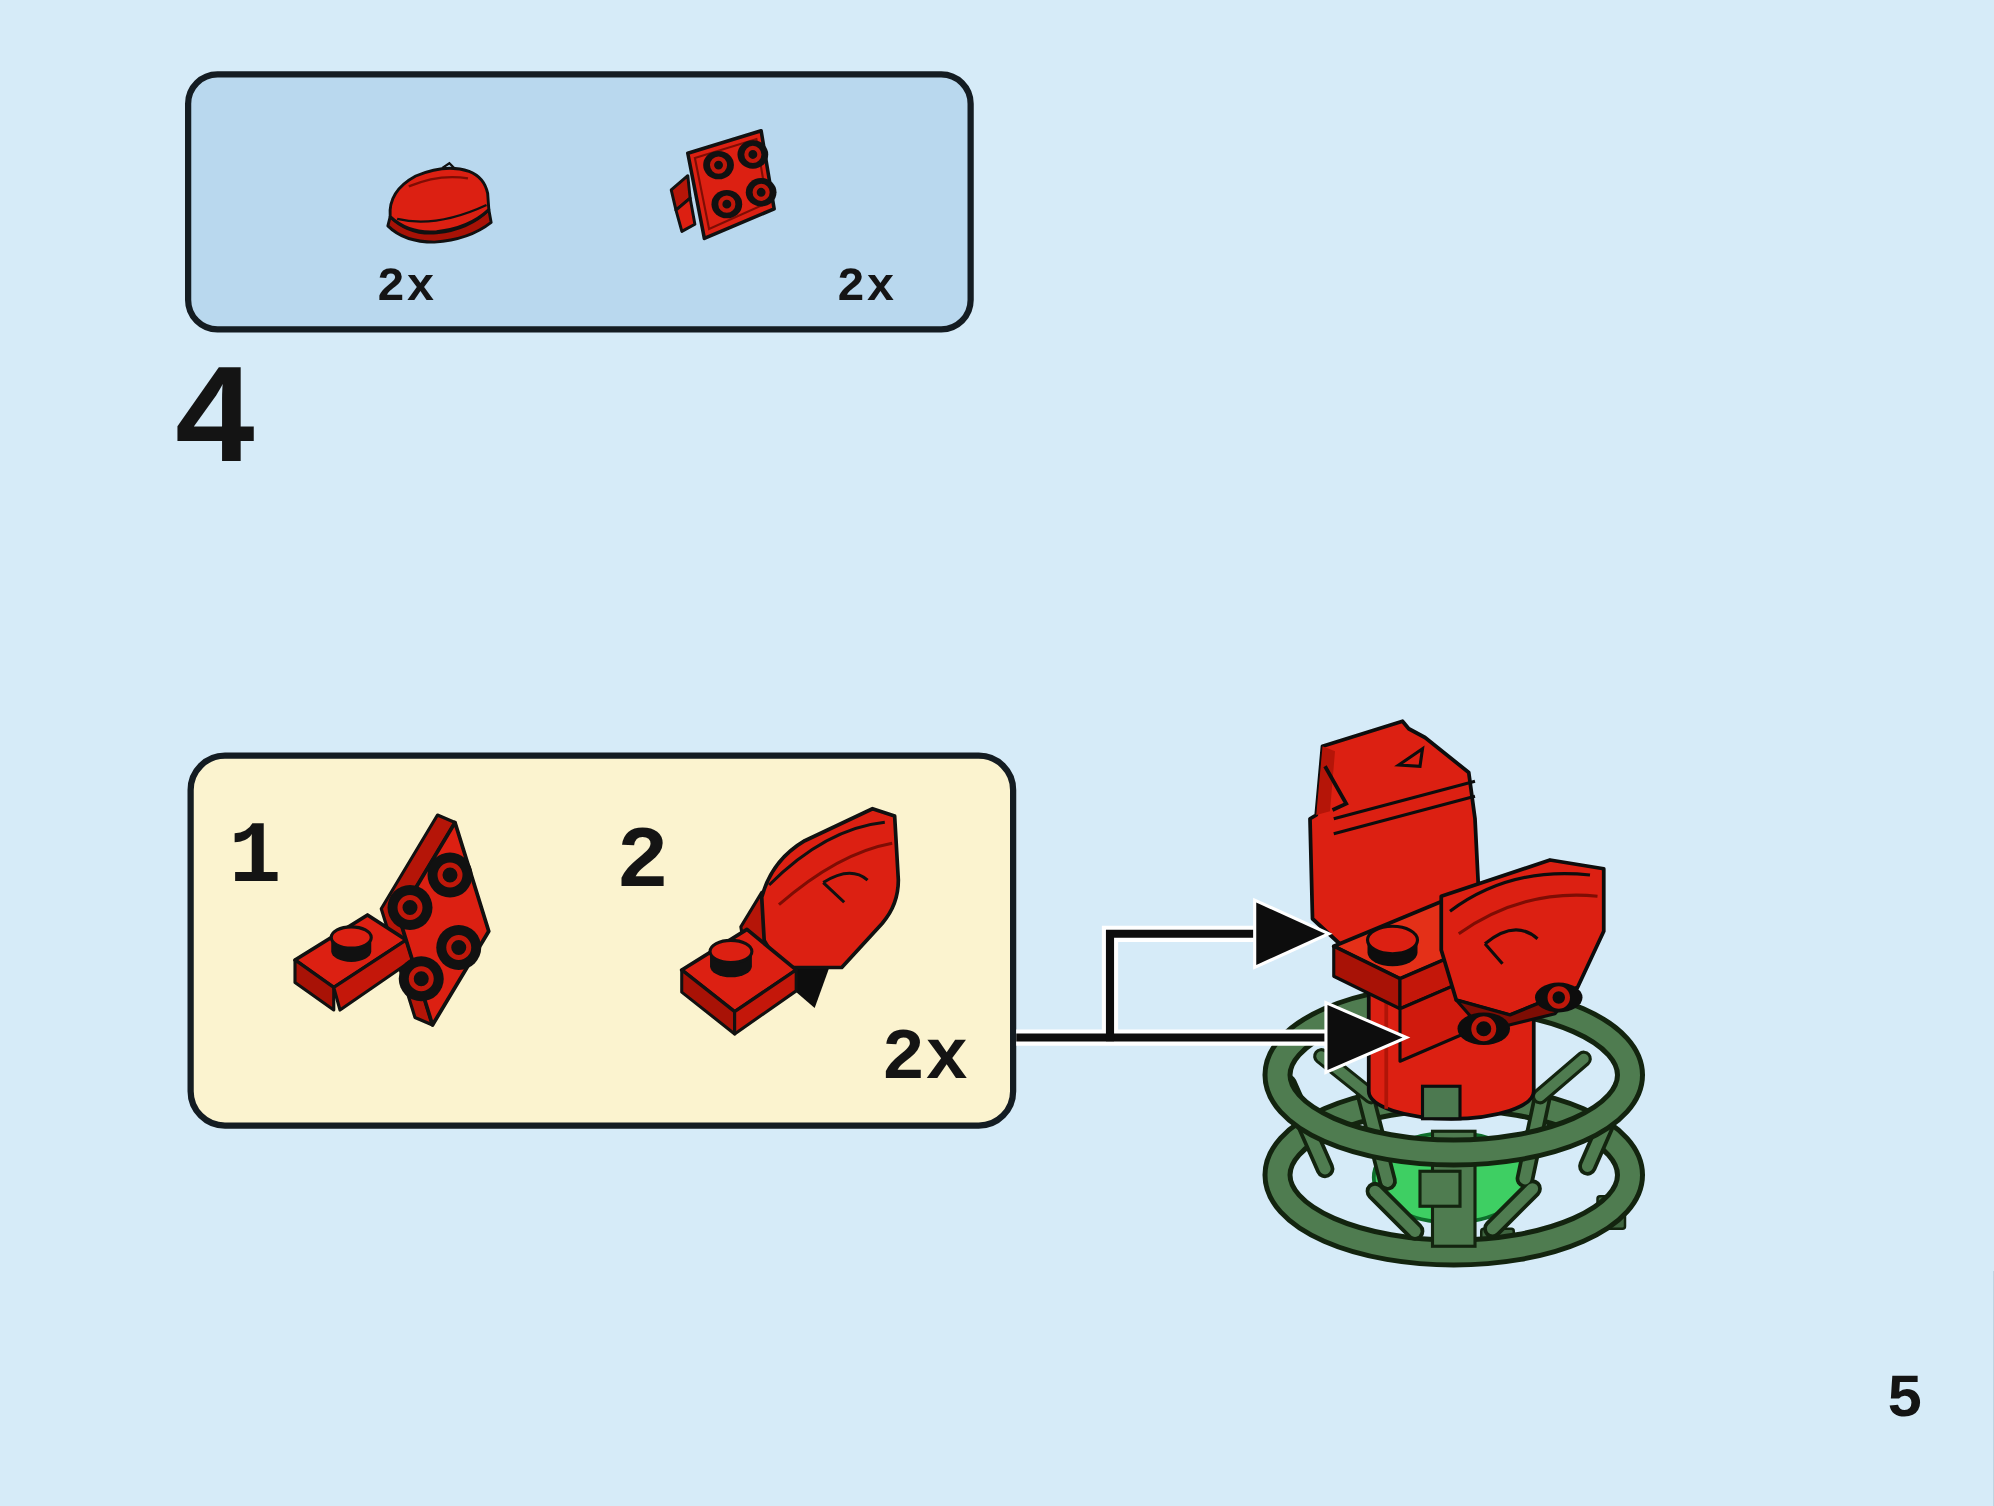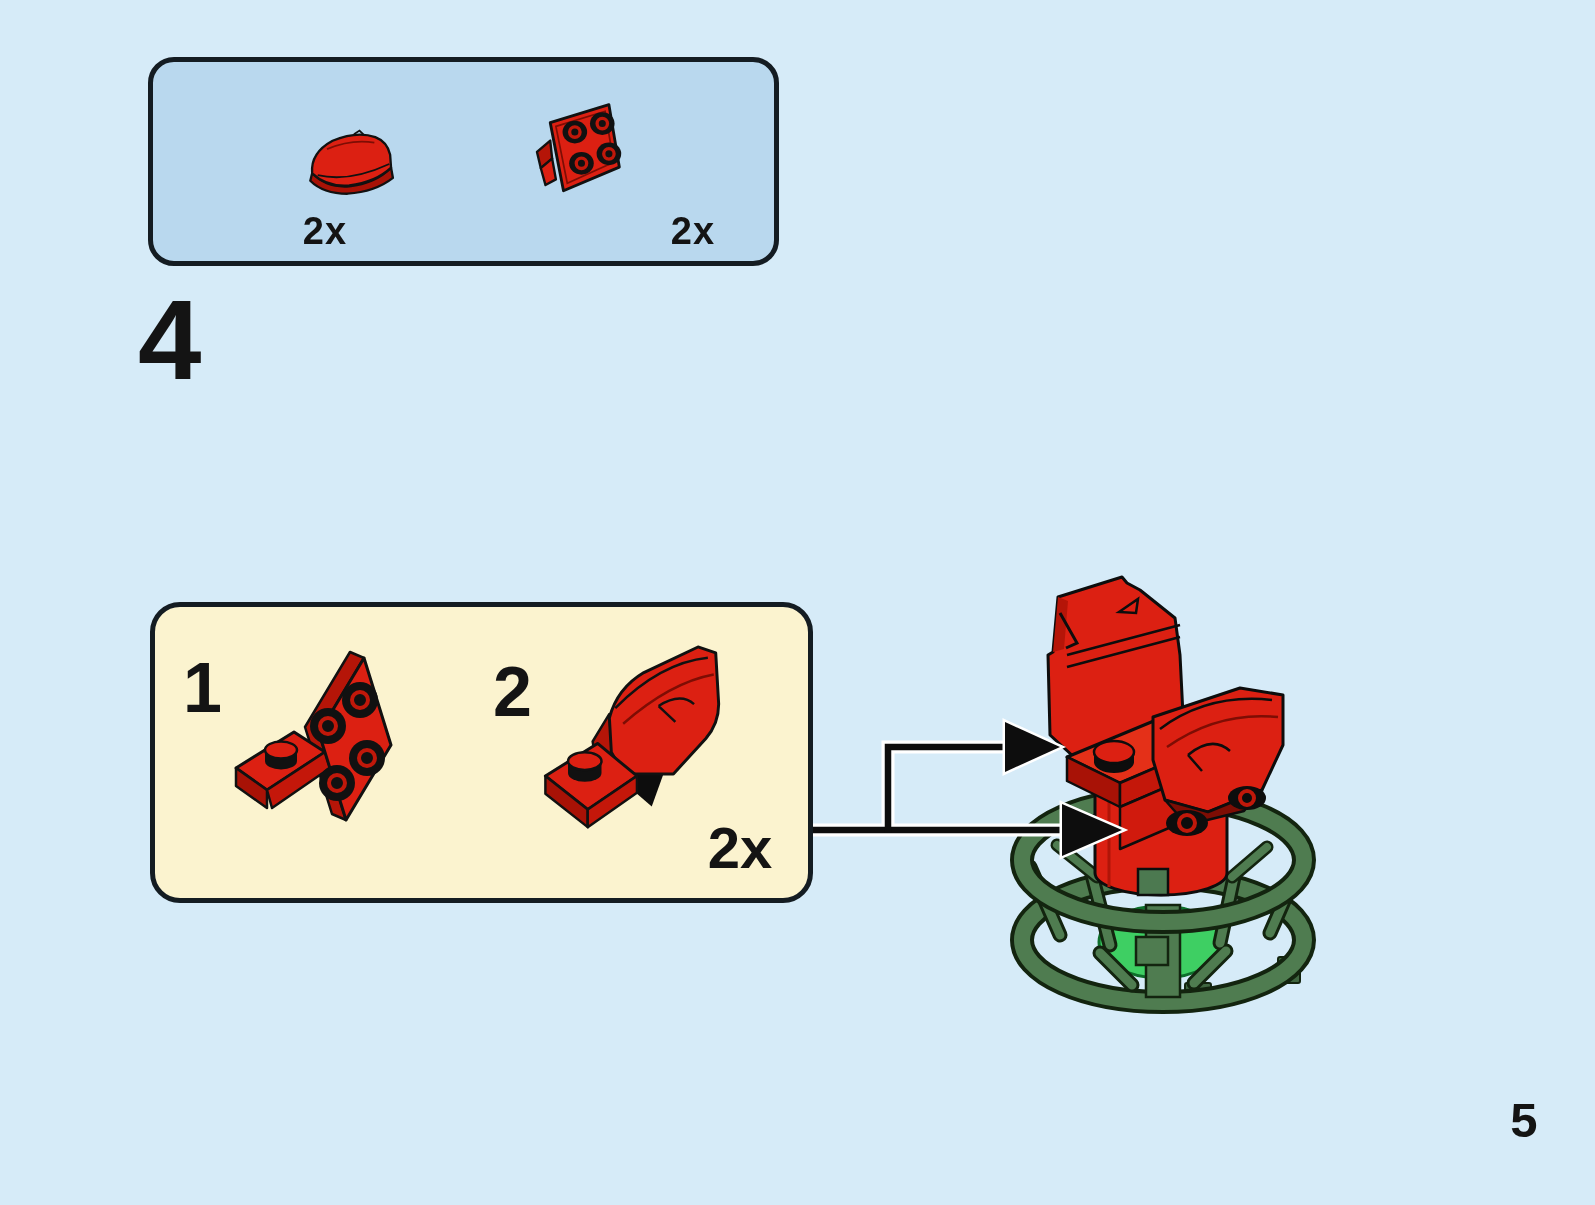--- a/index.html
+++ b/index.html
@@ -3,21 +3,21 @@
 <meta charset="utf-8">
 <style>
   :root{
     --background:#d6ebf8; --parts-box-fill:#b9d8ee; --substeps-box-fill:#fbf3cf;
     --outline:#141c22; --text:#141414;
   }
   html,body{margin:0;padding:0;background:#9db6c6;}
   .page{
     position:relative; width:1595px; height:1205px; overflow:hidden;
     background:var(--background);
-    font-family:Liberation Sans, sans-serif; color:var(--text);
+    font-family:Liberation Mono, monospace; color:var(--text);
   }
   .abs{position:absolute;}
   .callout{
     position:absolute; box-sizing:border-box;
     border:5px solid var(--outline);
   }
   .parts-box{
     left:148px; top:57px; width:631px; height:209px;
     border-radius:26px; background:var(--parts-box-fill);
   }

